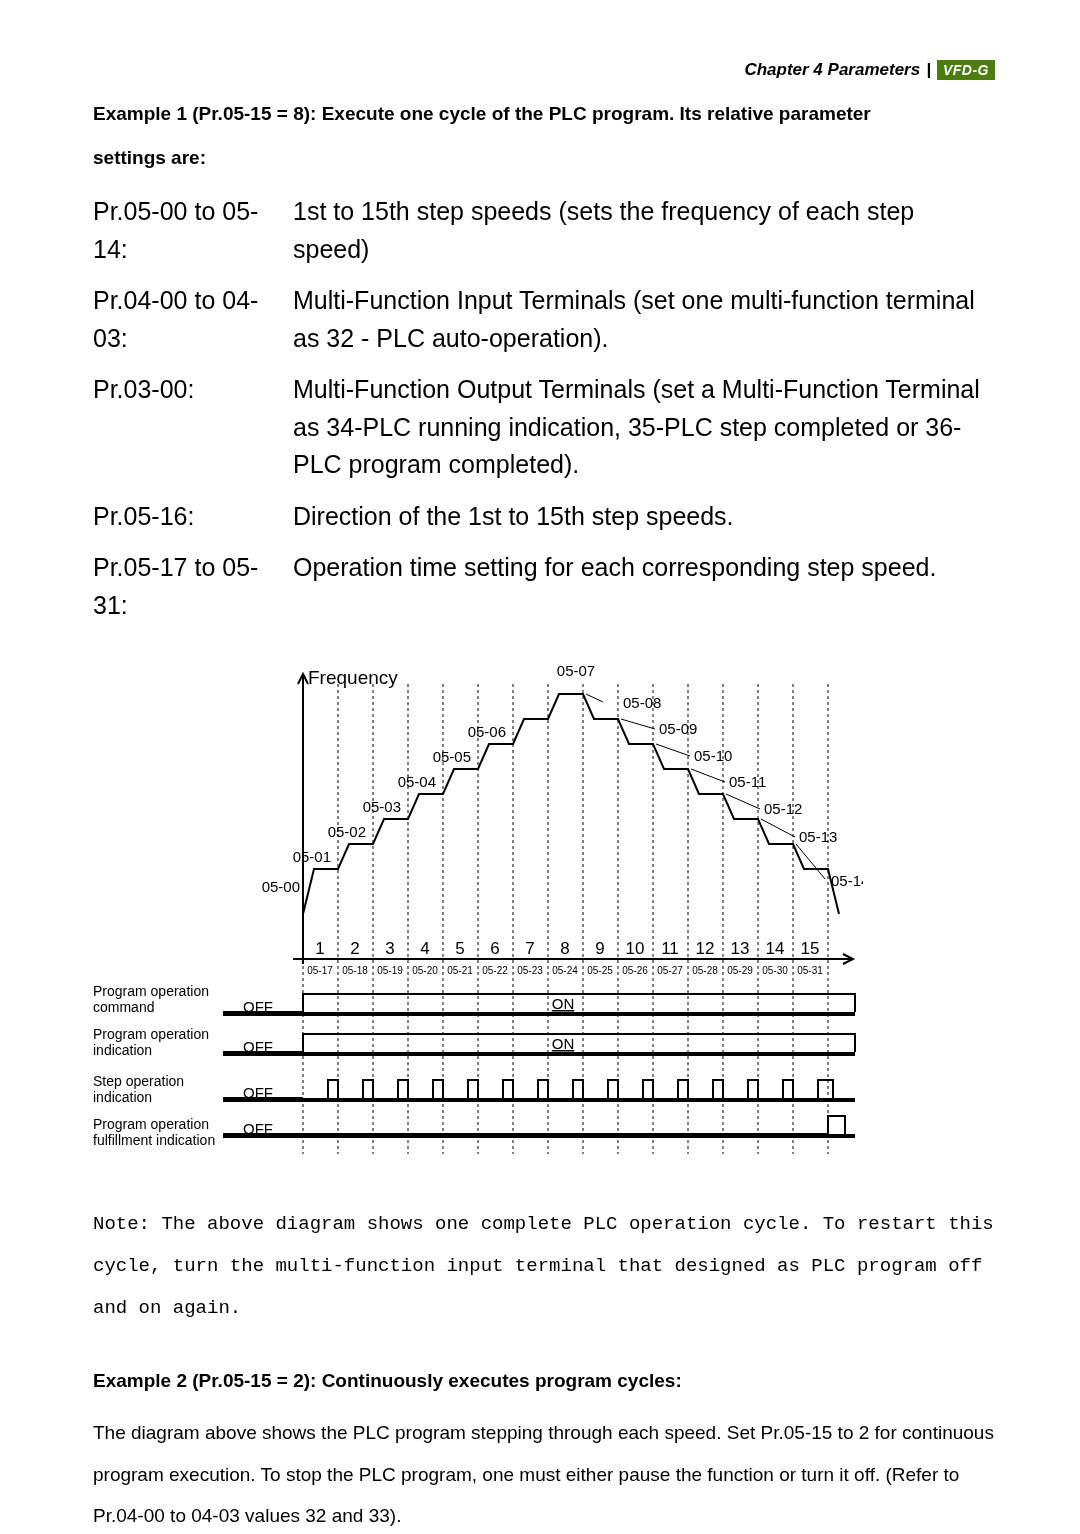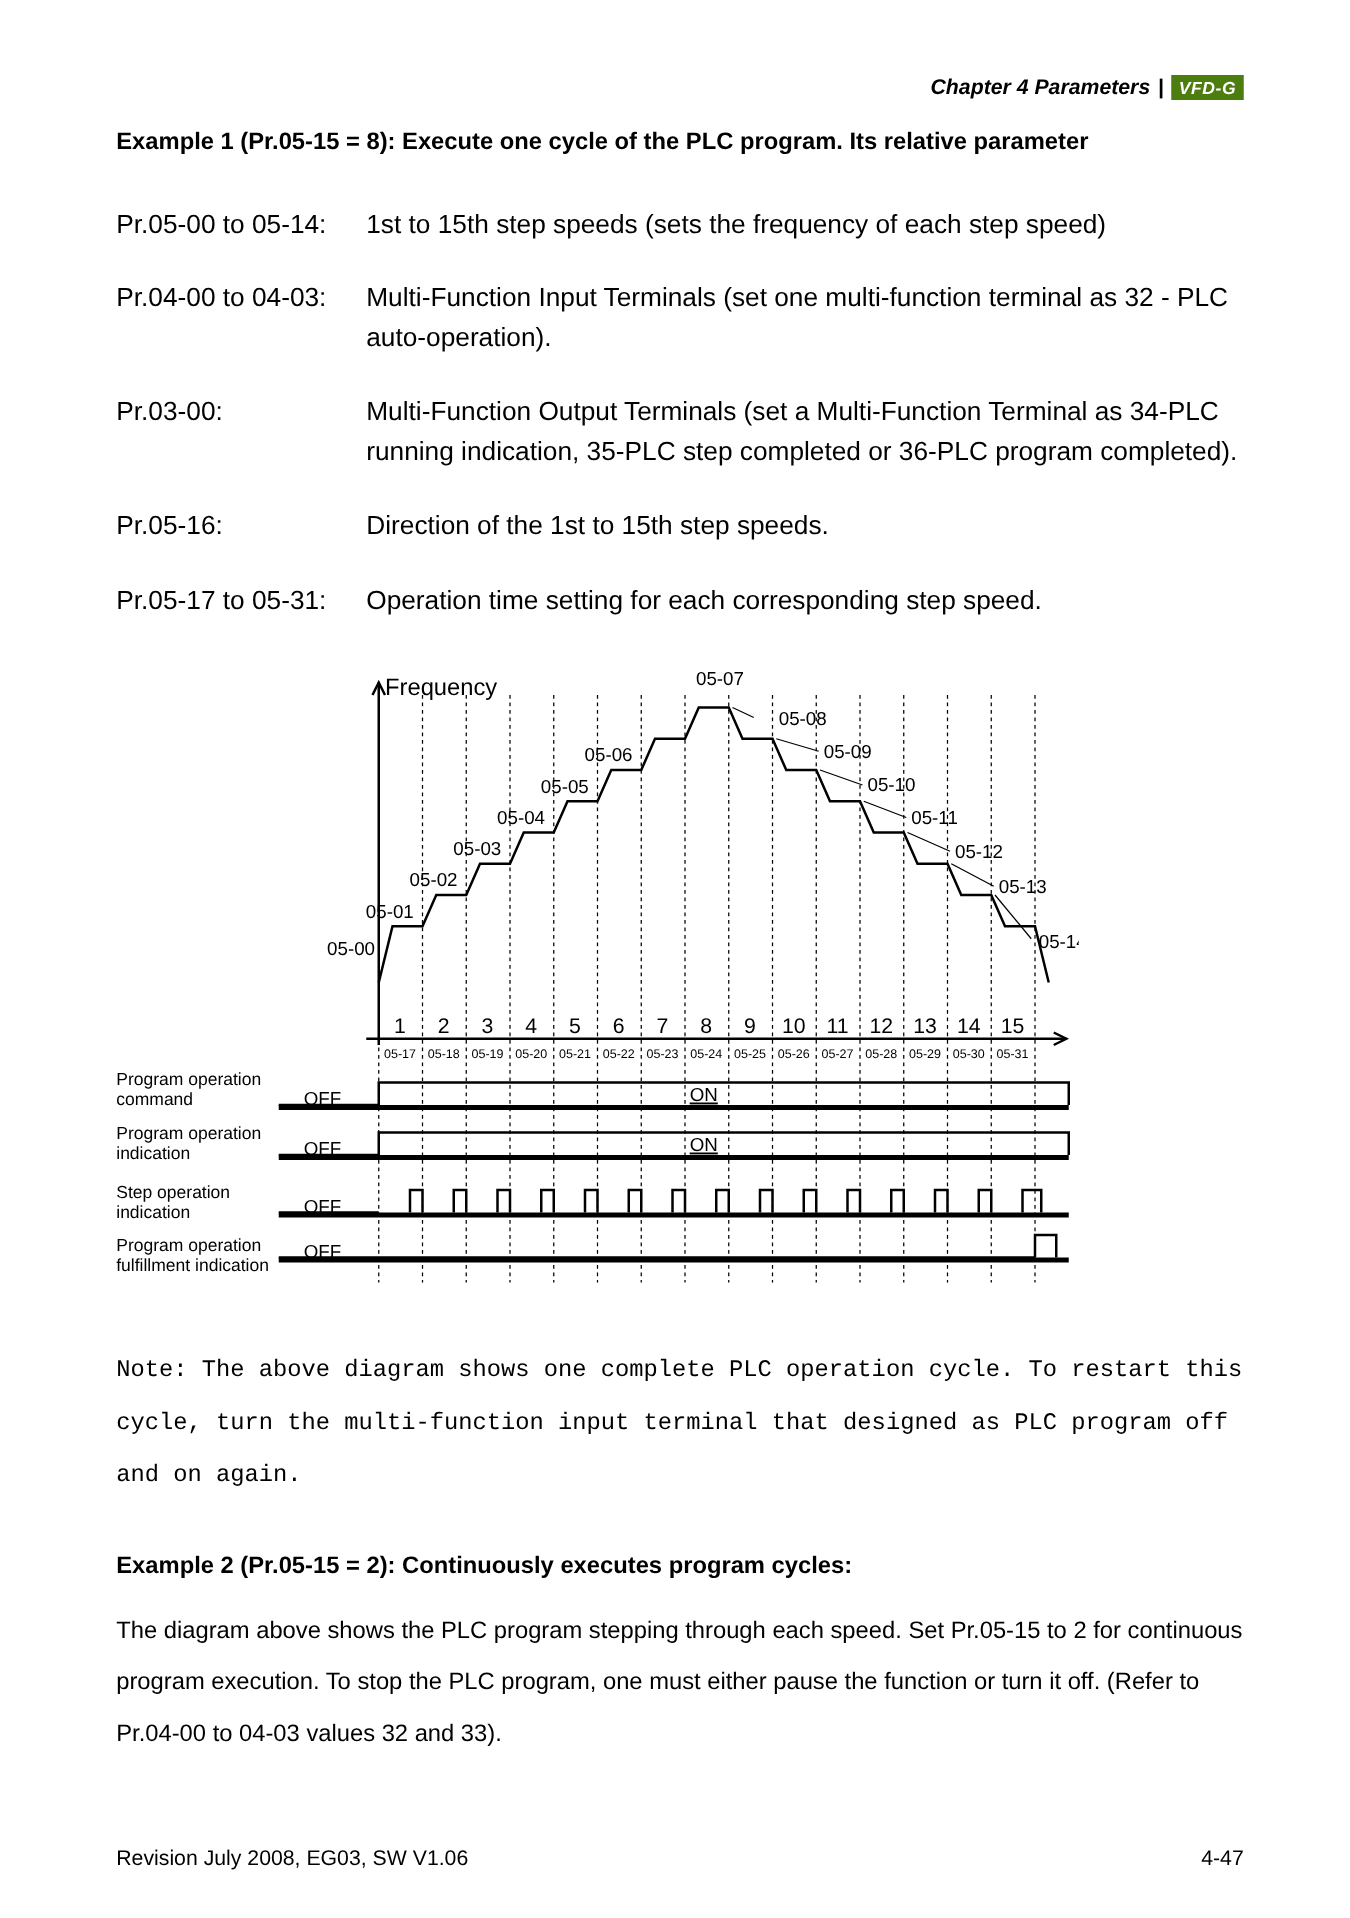--- a/index.html
+++ b/index.html
@@ -36,22 +36,22 @@
     letter-spacing: 0.5px;
   }
   .example-title {
     font-weight: bold;
     font-size: 19px;
     line-height: 2.3;
     margin-bottom: 8px;
   }
   .param-row {
     display: flex;
-    margin: 28px 0;
-    font-size: 21px;
+    margin: 14px 0;
+    font-size: 25px;
     line-height: 1.5;
   }
   .param-label {
     width: 200px;
     flex-shrink: 0;
   }
   .param-desc {
     flex: 1;
   }
   .diagram-wrap {
@@ -94,20 +94,21 @@
 <div class="page">
 
   <div class="header">
     <span>Chapter 4 Parameters</span>
     <span>|</span>
     <span class="header-badge">VFD-G</span>
   </div>
 
   <div class="example-title">
     <div>Example 1 (Pr.05-15 = 8): Execute one cycle of the PLC program. Its relative parameter</div>
+    <div>settings are:</div>
   </div>
 
   <div class="param-row">
     <div class="param-label">Pr.05-00 to 05-14:</div>
     <div class="param-desc">1st to 15th step speeds (sets the frequency of each step speed)</div>
   </div>
   <div class="param-row">
     <div class="param-label">Pr.04-00 to 04-03:</div>
     <div class="param-desc">Multi-Function Input Terminals (set one multi-function terminal as 32 - PLC auto-operation).</div>
   </div>

